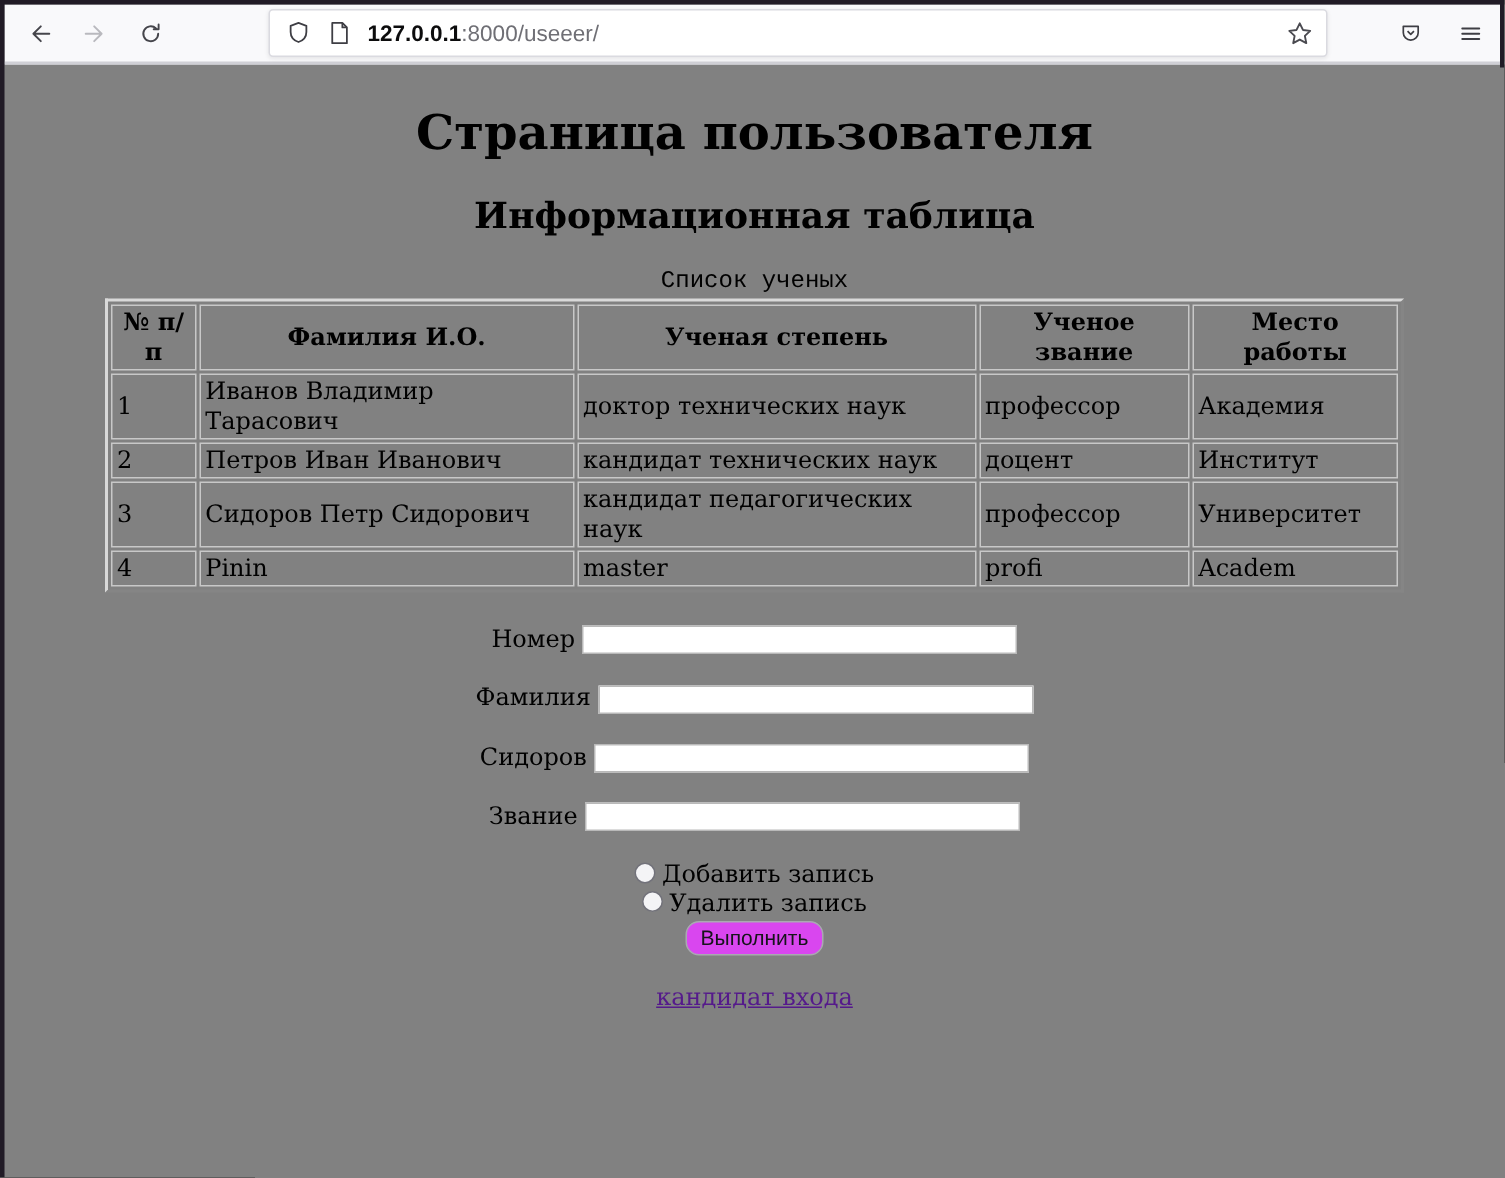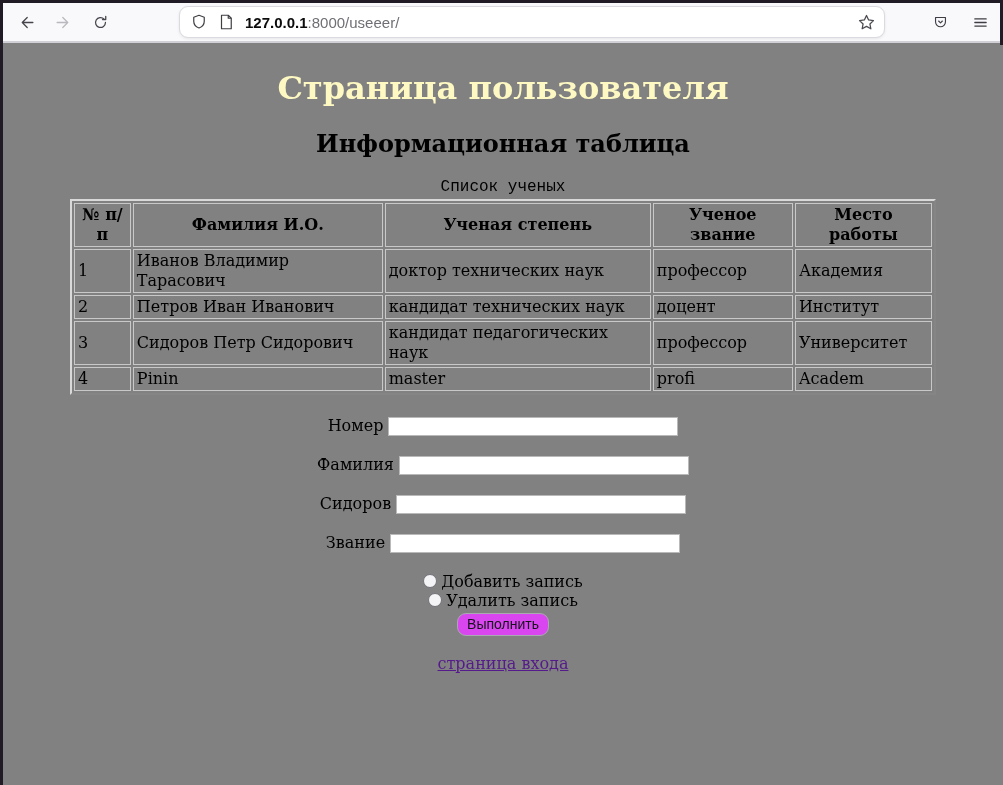--- a/index.html
+++ b/index.html
@@ -23,21 +23,21 @@
   }
   .tool-btn {
     width:30px; height:30px; display:flex; align-items:center; justify-content:center;
     border-radius:4px; color:#45454b; flex:0 0 auto; cursor:default;
   }
   .tool-btn svg { width:17px; height:17px; }
   .tool-btn.disabled { color:#b9b9be; }
   .tool-btn + .tool-btn { margin-left:7px; }
   .url-bar {
     margin-left:64px; width:686px; height:30px; background:#ffffff;
-    border:1px solid #dadae0; border-radius:9px; box-shadow:0 1px 3px rgba(0,0,0,0.08);
+    border:1px solid #dadae0; border-radius:3px; box-shadow:0 1px 3px rgba(0,0,0,0.08);
     display:flex; align-items:center; padding:0 8px 0 10px; flex:0 0 auto;
   }
   .url-icon { display:flex; align-items:center; color:#3e3e44; flex:0 0 auto; }
   .url-icon svg { width:18px; height:18px; }
   .url-icon + .url-icon { margin-left:9px; }
   .url-text {
     margin-left:10px; font-size:15px; color:#6f6f75; flex:1 1 auto;
     white-space:nowrap; overflow:hidden;
   }
   .url-text .domain { color:#0c0c0d; font-weight:600; }
@@ -45,21 +45,21 @@
   .star-btn svg { width:19px; height:19px; }
   .toolbar-spacer { flex:1 1 auto; }
   .right-btn { color:#3e3e44; }
   .right-btn + .right-btn { margin-left:10px; }
 
   
   .page {
     position:absolute; top:43px; left:3px; right:0; bottom:0;
     text-align:center; color:#000;
   }
-  h1.page-title { font-size:32px; font-weight:bold; color:#fef9c3; margin-top:26px; }
+  h1.page-title { font-size:32px; font-weight:bold; color:#000000; margin-top:26px; }
   h2.page-subtitle { font-size:24px; font-weight:bold; margin-top:22px; }
 
   table.scientists {
     margin:20px auto 0; border-spacing:2px; border-collapse:separate;
     border:2px outset #d9d9d9; width:862px;
   }
   table.scientists caption { font-size:16px; padding-bottom:3px; color:#000;font-family:Liberation Mono, monospace; }
   table.scientists th, table.scientists td {
     border:1px solid #c8c8c8; font-size:16px; padding:1px 3px; line-height:20px;
   }
@@ -226,16 +226,16 @@
         <input type="radio" name="action" style=""><span>Добавить запись</span>
       </div>
       <div class="radio-line">
         <input type="radio" name="action" style=""><span>Удалить запись</span>
       </div>
 
       <button class="execute-btn">Выполнить</button>
     </div>
 
     <div class="link-line">
-      <a href="#" class="login-link">страница входа</a>
+      <a href="#" class="login-link">кандидат входа</a>
     </div>
   </div>
 </div>
 
 </body></html>

